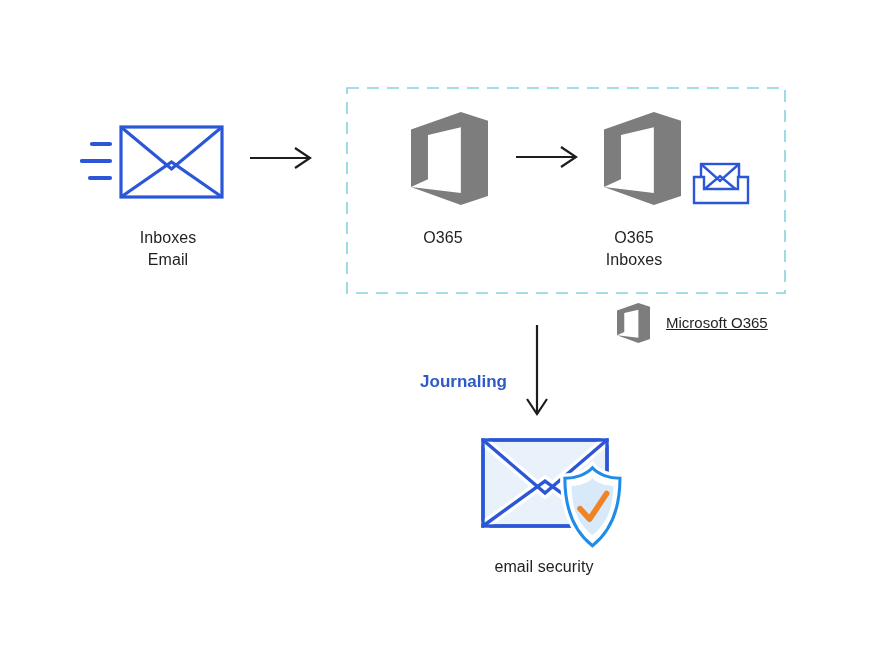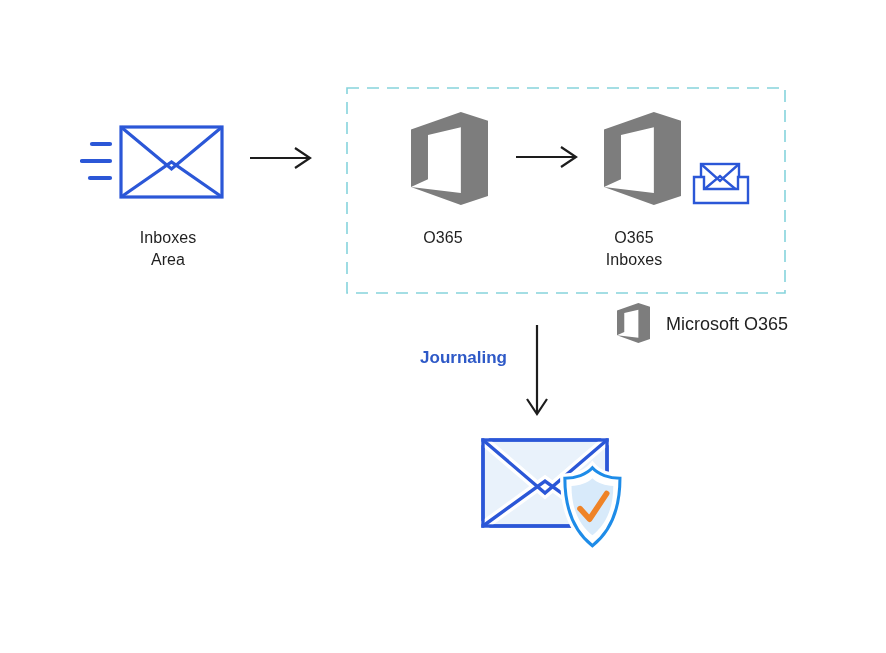--- a/index.html
+++ b/index.html
@@ -14,23 +14,24 @@
   .node-label{
     position:absolute;
     text-align:center;
     font-size:16px;
     line-height:22px;
     color:var(--text-black,#1f1f1f);
     letter-spacing:.1px;
   }
   .legend-label{
     position:absolute;
-    font-size:18px;
+    font-size:15px;
     color:var(--text-black,#1f1f1f);
     white-space:nowrap;
+    text-decoration:underline;
   }
   .journaling-label{
     position:absolute;
     font-size:17px;
     font-weight:600;
     color:var(--journaling-blue,#2e59c7);
     text-align:right;
   }
   .office-fill{fill:var(--office-gray,#7d7d7d);}
   .blue-stroke{stroke:var(--envelope-blue,#2b57d7);fill:none;}
@@ -60,21 +61,21 @@
   <svg class="abs" style="left:119px;top:125px;" width="106" height="74" viewBox="0 0 106 74">
     <g class="blue-stroke" stroke-width="3.2" stroke-linejoin="miter">
       <rect x="2" y="2" width="101" height="70"></rect>
       <path d="M2,2 L52.5,44 L103,2"></path>
       <path d="M2,72 L52.5,37 L103,72"></path>
     </g>
   </svg>
 
   <div class="node-label" style="left:113px;top:227px;width:110px;">
     <div>Inboxes</div>
-    <div>Area</div>
+    <div>Email</div>
   </div>
 
   <svg class="abs" style="left:249px;top:145px;" width="68" height="26" viewBox="0 0 68 26">
     <line class="arrow" x1="1" y1="13" x2="60" y2="13"></line>
     <path class="arrow" d="M46,3 L61,13 L46,23"></path>
   </svg>
 
   <svg class="abs" style="left:346px;top:87px;" width="440" height="207" viewBox="0 0 440 207">
     <rect class="dash-rect" x="1" y="1" width="438" height="205"></rect>
   </svg>
@@ -107,21 +108,21 @@
   <div class="node-label" style="left:579px;top:227px;width:110px;">
     <div>O365</div>
     <div>Inboxes</div>
   </div>
 
   <svg class="abs" style="left:617px;top:303px;" width="33" height="40" viewBox="0 0 78 94">
     <use href="#o365logo" class="office-fill"></use>
   </svg>
   <div class="legend-label" style="left:666px;top:314px;">Microsoft O365</div>
 
-  <div class="journaling-label" style="left:407px;top:348px;width:100px;">Journaling</div>
+  <div class="journaling-label" style="left:407px;top:372px;width:100px;">Journaling</div>
 
   <svg class="abs" style="left:524px;top:323px;" width="26" height="98" viewBox="0 0 26 98">
     <line class="arrow" x1="13" y1="2" x2="13" y2="90"></line>
     <path class="arrow" d="M3,76 L13,91 L23,76"></path>
   </svg>
 
   <svg class="abs" style="left:477px;top:434px;" width="152" height="122" viewBox="0 0 152 122">
 
     <g stroke-linejoin="miter">
       <rect x="6" y="6" width="124" height="86" fill="var(--envelope-fill,#e9f2fb)" stroke="var(--envelope-blue,#2b57d7)" stroke-width="3.4"></rect>
@@ -134,15 +135,16 @@
 
     <g transform="translate(85,31) scale(0.95)">
       <path d="M32,3 C38,10 50,14 61,14 C61,46 51,70 32,85 C13,70 3,46 3,14 C14,14 26,10 32,3 Z" fill="#ffffff" stroke="#ffffff" stroke-width="10"></path>
       <path d="M32,3 C38,10 50,14 61,14 C61,46 51,70 32,85 C13,70 3,46 3,14 C14,14 26,10 32,3 Z" fill="#ffffff" stroke="var(--shield-stroke,#1e8ce8)" stroke-width="3.2"></path>
       <path d="M32,14 C37,19 46,22 54,22 C54,46 46,63 32,74 C18,63 10,46 10,22 C18,22 27,19 32,14 Z" fill="var(--shield-fill,#d8eafa)"></path>
       <path d="M19,46 L29,57 L47,30" fill="none" stroke="var(--check-orange,#ef8327)" stroke-width="6" stroke-linecap="round" stroke-linejoin="round"></path>
     </g>
   </svg>
 
   <div class="node-label" style="left:468px;top:556px;width:152px;">
+    <div>email security</div>
   </div>
 
 </div>
 
 </body></html>

